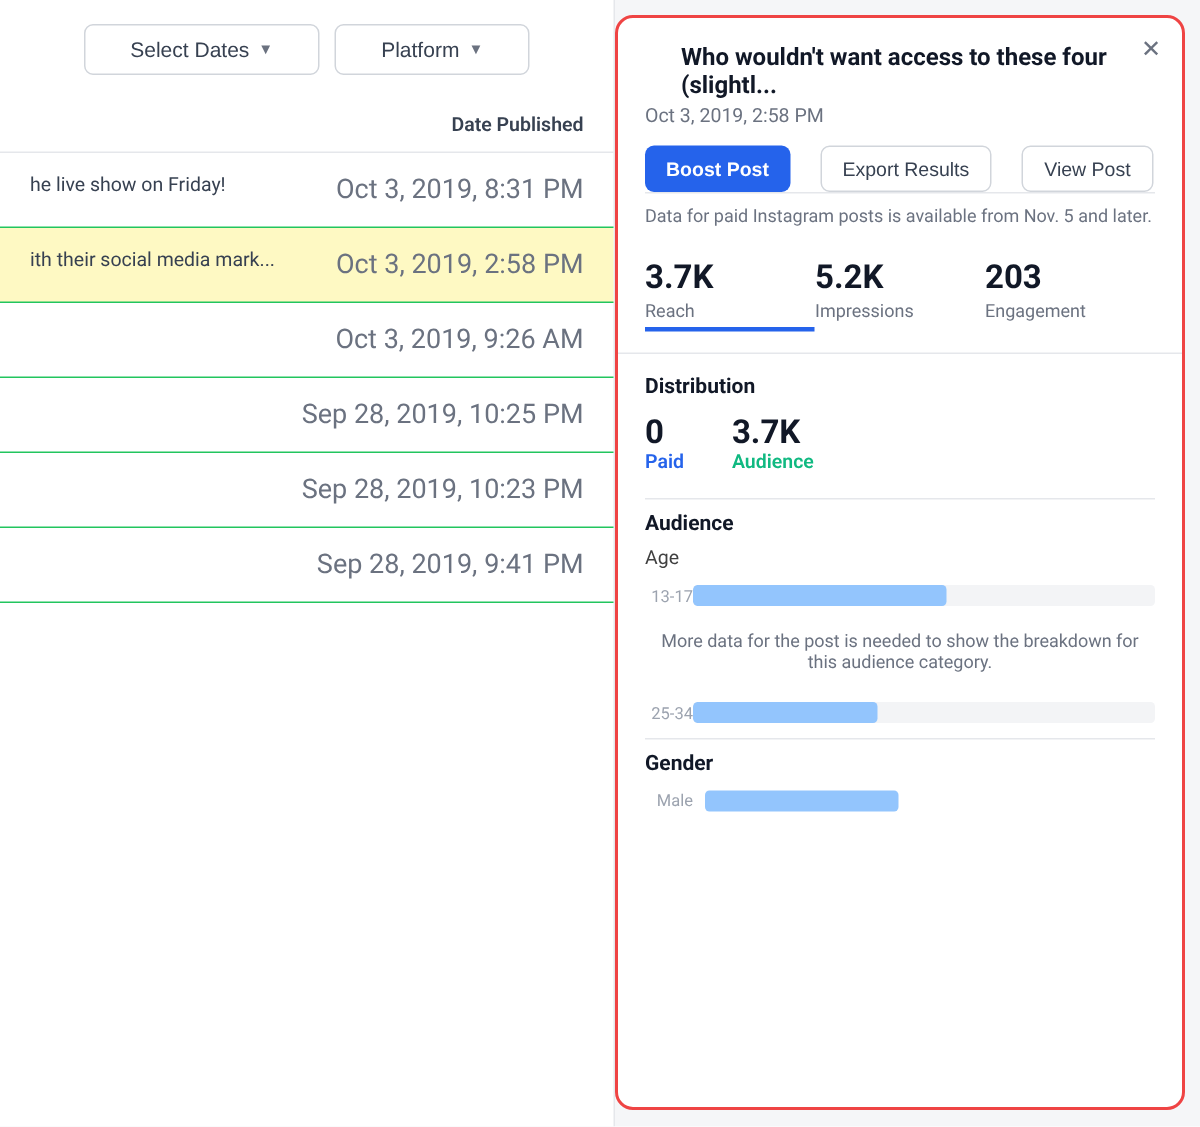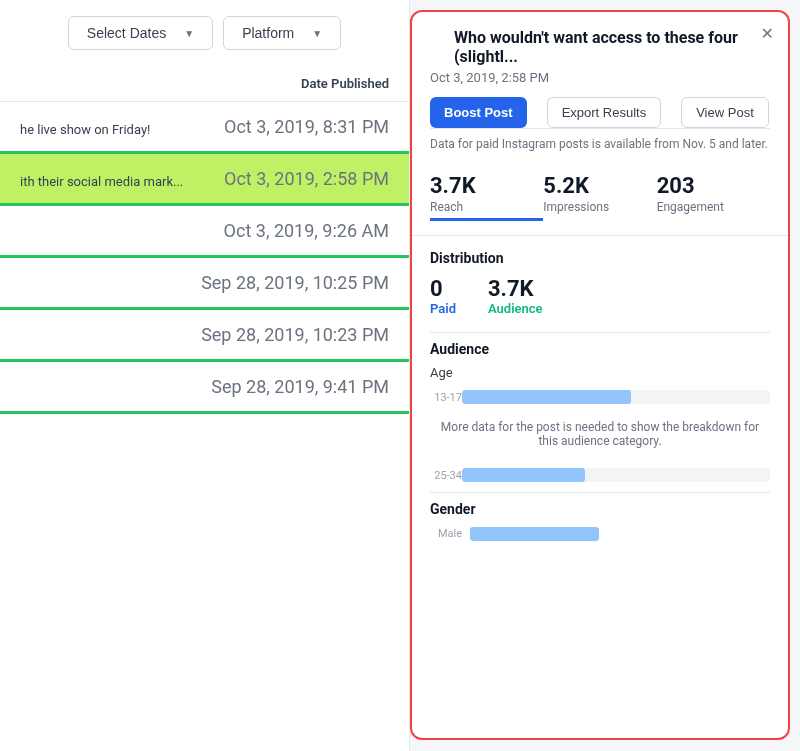--- a/index.html
+++ b/index.html
@@ -27,22 +27,22 @@
       display: flex;
       align-items: center;
       padding: 16px 20px;
       gap: 10px;
       justify-content: center;
     }
 
     .toolbar-btn {
       display: flex;
       align-items: center;
-      gap: 18px;
-      padding: 8px 18px;
+      gap: 6px;
+      padding: 8px 30px;
       border: 1px solid #d1d5db;
       border-radius: 6px;
       background: #fff;
       font-size: 14px;
       color: #374151;
       cursor: pointer;
     }
 
     .toolbar-btn .chevron {
       font-size: 10px;
@@ -53,29 +53,29 @@
       padding: 10px 20px;
       font-size: 13px;
       font-weight: 600;
       color: #374151;
       border-bottom: 1px solid #e5e7eb;
       text-align: right;
     }
 
     .table-row {
       display: flex;
-      align-items: flex-end;
+      align-items: flex-start;
       padding: 14px 20px;
-      border-bottom: 3px solid #22c55e;
+      border-bottom: 1px solid #22c55e;
       font-size: 13px;
       color: #6b7280;
     }
 
     .table-row.highlighted {
-      background: #bef264;
+      background: #fef9c3;
     }
 
     .row-title {
       flex: 1;
       font-size: 13px;
       color: #374151;
       overflow: hidden;
       text-overflow: ellipsis;
       white-space: nowrap;
       max-width: 200px;

